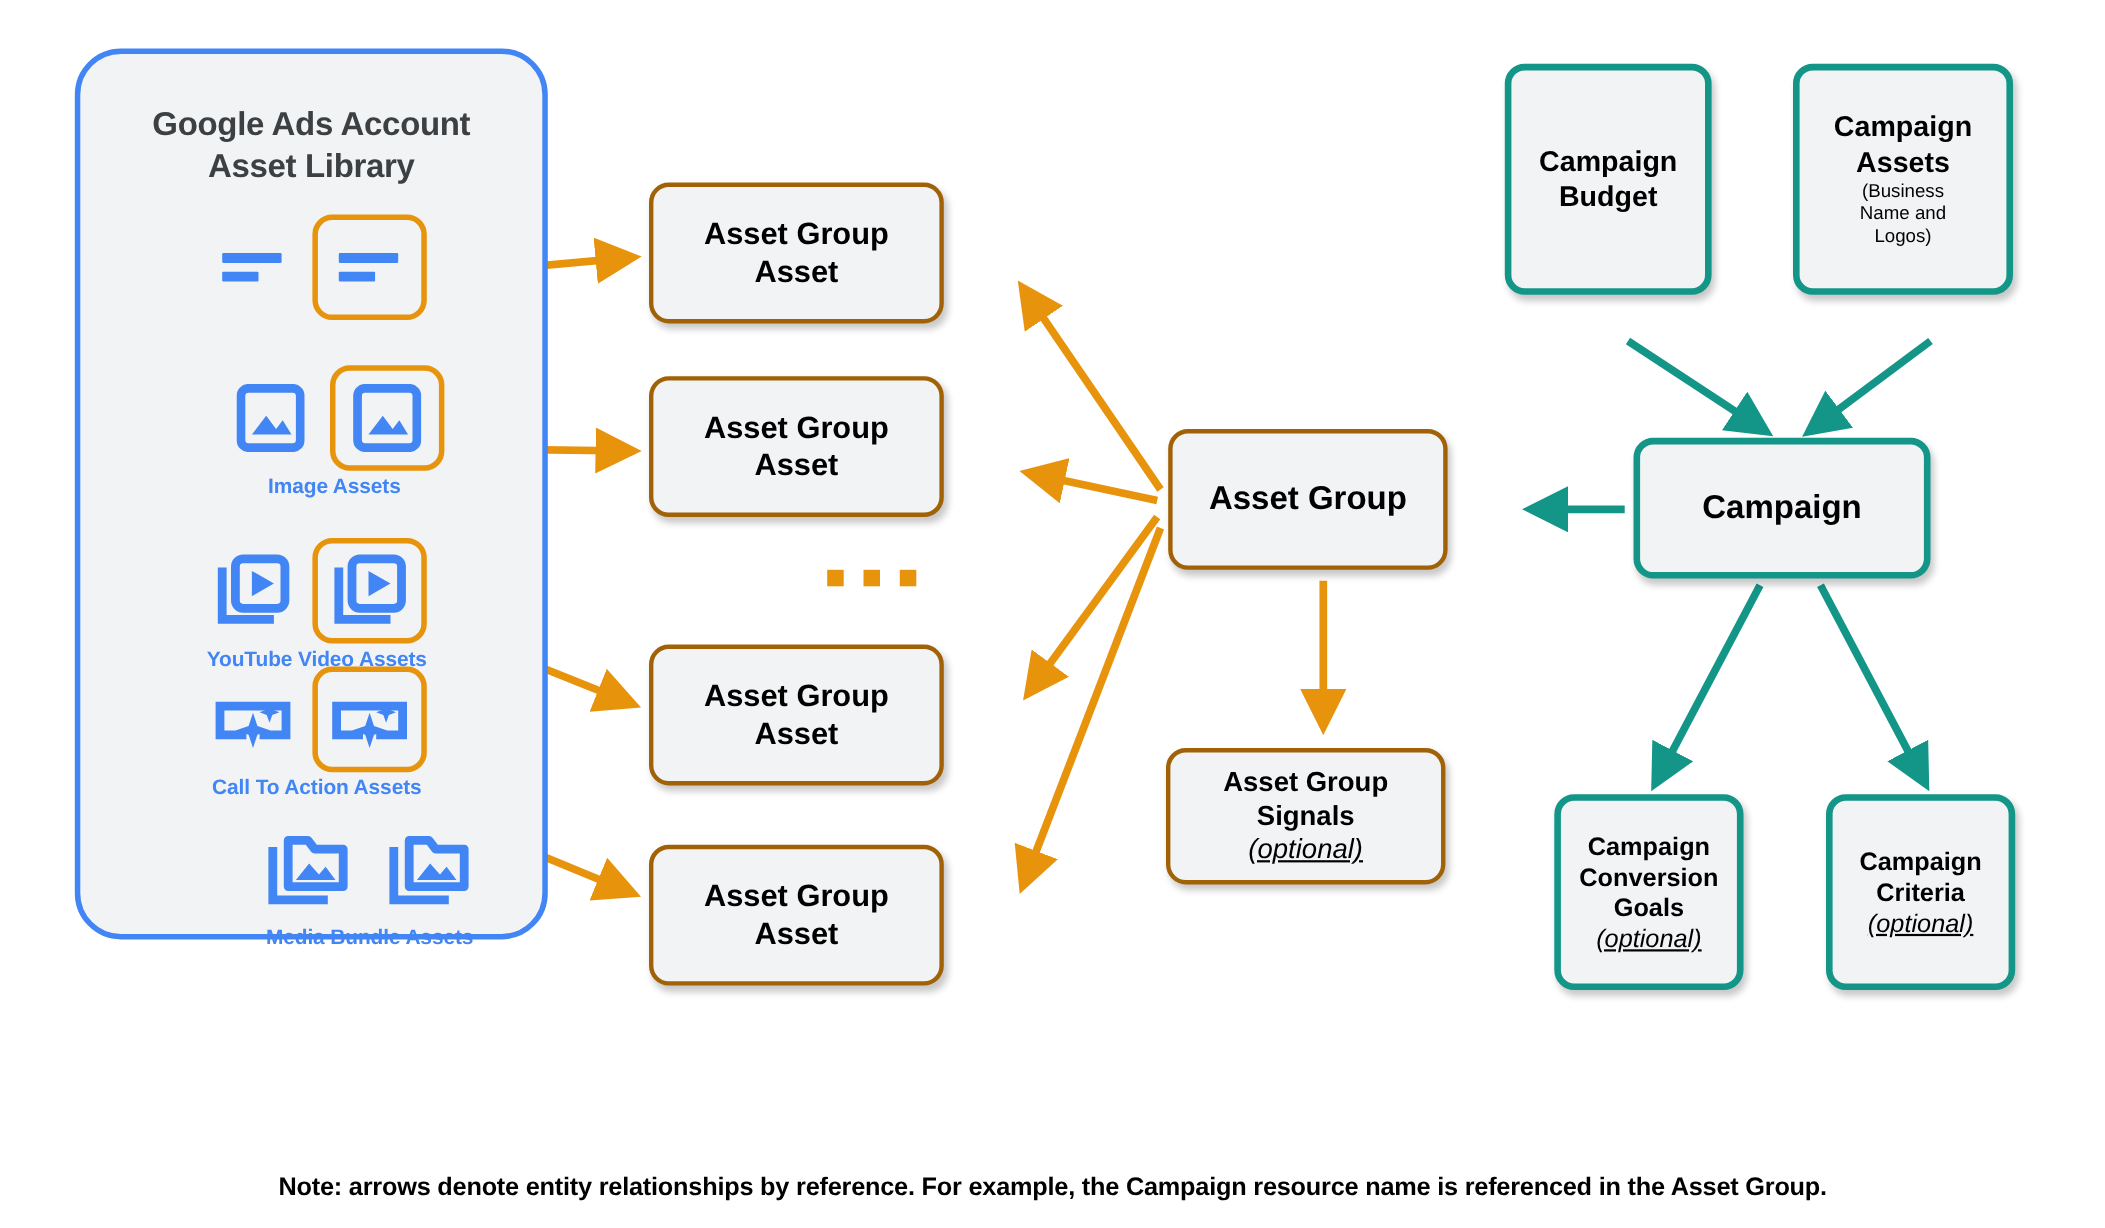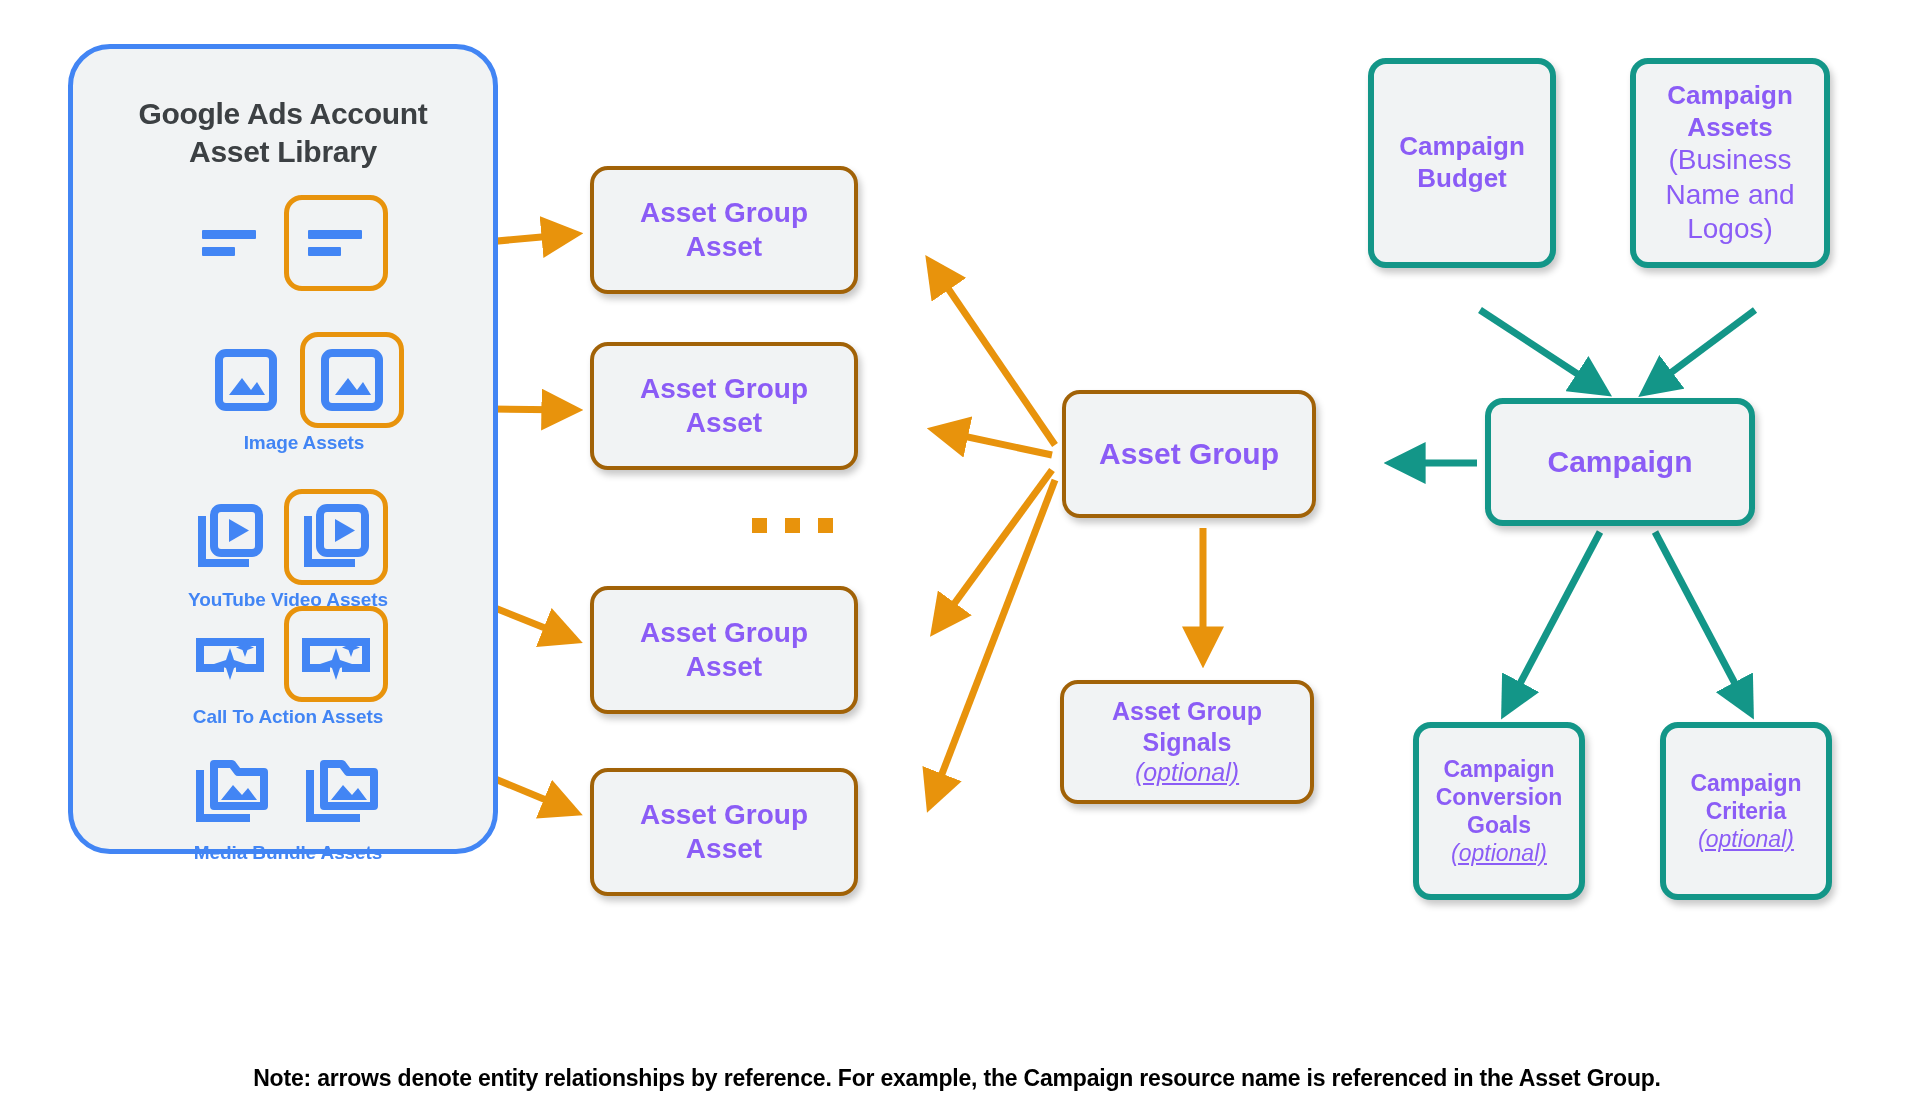--- a/index.html
+++ b/index.html
@@ -91,21 +91,21 @@
 
   
   .node {
     position: absolute;
     background: #f1f3f4;
     box-sizing: border-box;
     display: flex;
     align-items: center;
     justify-content: center;
     text-align: center;
-    color: #8b5cf6;
+    color: #000000;
     z-index: 3;
     box-shadow: 3px 5px 7px rgba(0,0,0,0.22);
   }
   .node-orange {
     border: 4px solid #a16207;
     border-radius: 18px;
   }
   .node-teal {
     border: 6px solid #139688;
     border-radius: 18px;
@@ -138,21 +138,21 @@
   #node-asset-group-signals .node-text { font-size: 25px; }
 
   #node-campaign { width: 270px; height: 128px; }
   #node-campaign .node-text { font-size: 30px; }
 
   #node-campaign-budget { width: 188px; height: 210px; }
   #node-campaign-budget .node-text { font-size: 26px; }
 
   #node-campaign-assets { width: 200px; height: 210px; }
   #node-campaign-assets .node-text { font-size: 26px; }
-  #node-campaign-assets .node-sub-plain { font-size: 28px; }
+  #node-campaign-assets .node-sub-plain { font-size: 17px; }
 
   #node-campaign-conversion-goals { width: 172px; height: 178px; }
   #node-campaign-conversion-goals .node-text { font-size: 23px; }
   #node-campaign-conversion-goals .node-sub { font-size: 23px; }
 
   #node-campaign-criteria { width: 172px; height: 178px; }
   #node-campaign-criteria .node-text { font-size: 23px; }
   #node-campaign-criteria .node-sub { font-size: 23px; }
 
   
@@ -299,21 +299,21 @@
           <svg width="72" height="52" viewBox="0 0 72 52">
             <path d="M 6 14 L 6 40 L 26 40 M 46 40 L 66 40 L 66 14 L 6 14" fill="none" stroke="#4285F4" stroke-width="8" stroke-linecap="square"></path>
             <path d="M 36 20 L 40 32 L 52 36 L 40 40 L 36 52 L 32 40 L 20 36 L 32 32 Z" fill="#4285F4"></path>
             <path d="M 51 10 L 53.5 17 L 60 19.5 L 53.5 22 L 51 29 L 48.5 22 L 42 19.5 L 48.5 17 Z" fill="#4285F4"></path>
           </svg>
         </div>
       </div>
       <div class="asset-label">Call To Action Assets</div>
     </div>
 
-    <div class="asset-row" style="top:693px;">
+    <div class="asset-row" style="top:693px;padding-left:48px;">
       <div class="asset-icons" style="gap:26px;">
         <div class="icon-slot">
           <svg width="78" height="72" viewBox="0 0 78 72">
             <path d="M 6 20 L 6 64 L 52 64" fill="none" stroke="#4285F4" stroke-width="8" stroke-linecap="square"></path>
             <path d="M 20 10 L 38 10 L 44 18 L 70 18 L 70 52 L 20 52 Z" fill="none" stroke="#4285F4" stroke-width="8" stroke-linejoin="round"></path>
             <path d="M 27 46 L 39 31 L 48 41 L 54 34 L 63 46 Z" fill="#4285F4"></path>
           </svg>
         </div>
         <div class="icon-slot">
           <svg width="78" height="72" viewBox="0 0 78 72">

